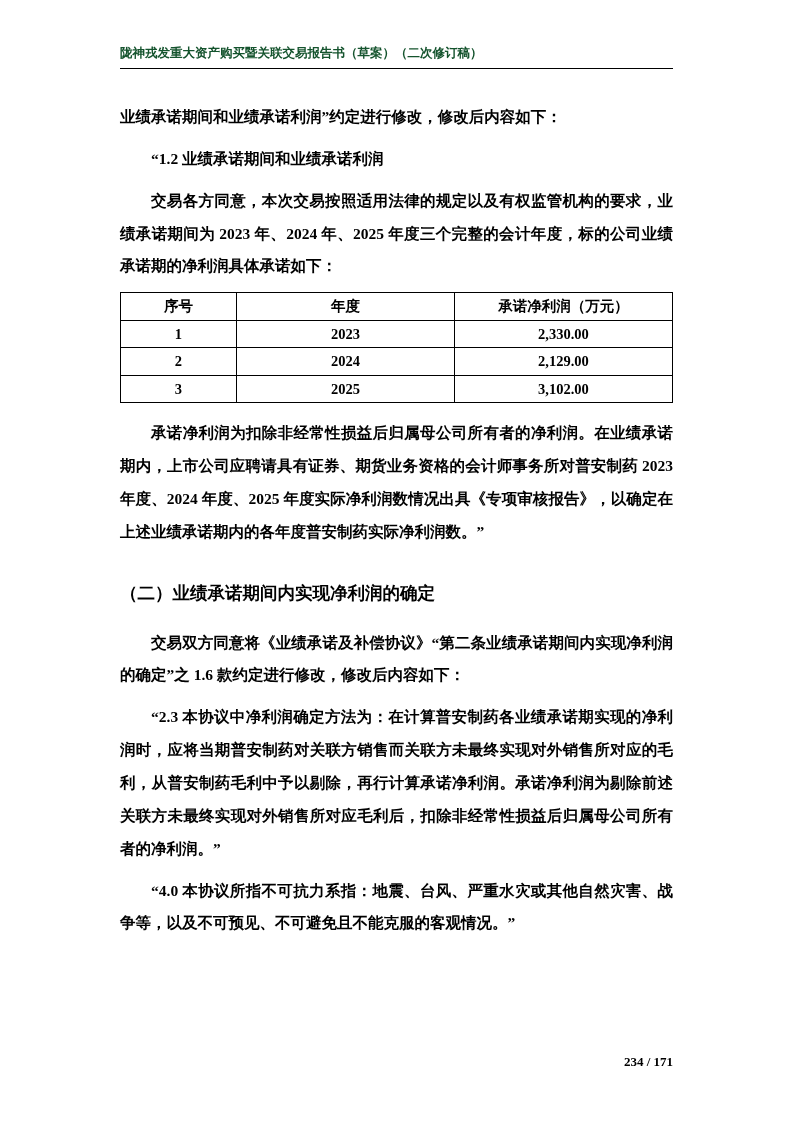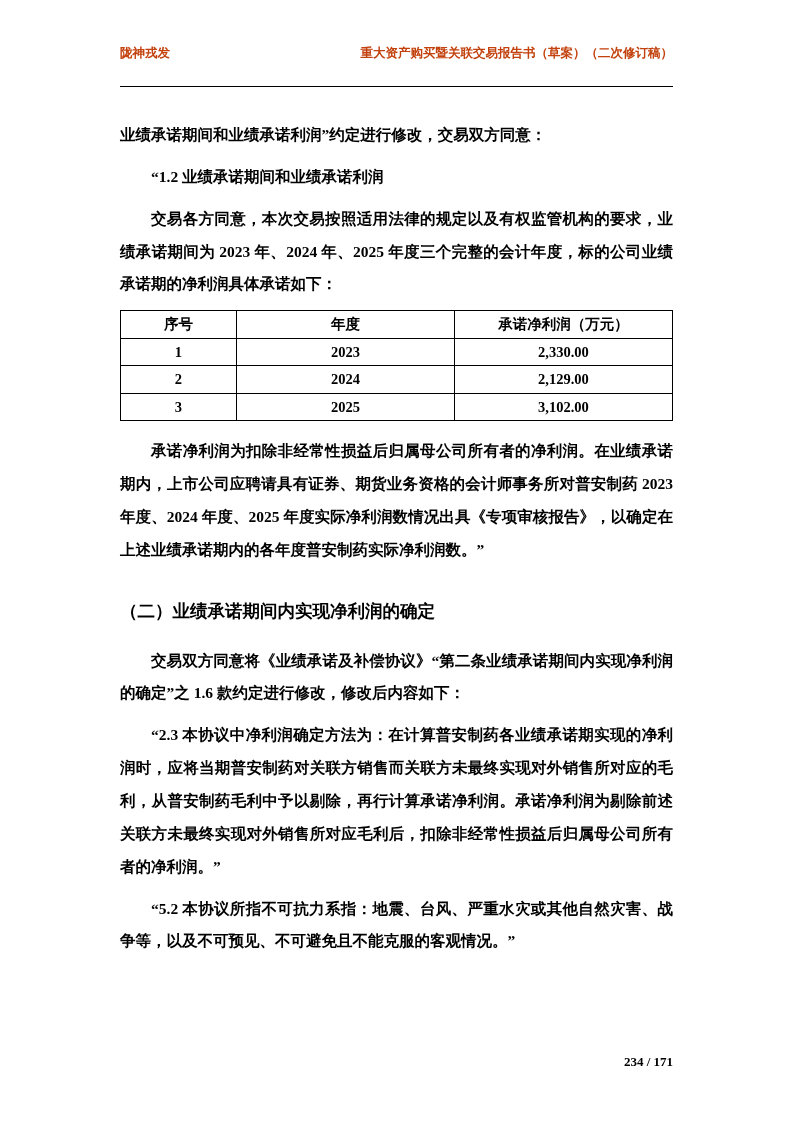--- a/index.html
+++ b/index.html
@@ -17,26 +17,25 @@
 
   .page-inner {
     position: absolute;
     left: 120px;
     right: 120px;
     top: 45px;
   }
 
   .header {
     display: flex;
-    justify-content: space-between;
     align-items: flex-end;
     font-size: 12.5px;
     font-weight: 700;
-    color: #c2410c;
-    padding-bottom: 24px;
+    color: #14532d;
+    padding-bottom: 6px;
     border-bottom: 1.5px solid #000;
   }
 
   .content {
     margin-top: 32px;
     color: #000;
     font-weight: 700;
     font-size: 15.5px;
     line-height: 2.12;
     text-align: justify;
@@ -90,21 +89,21 @@
 <div class="page">
   <div class="page-inner">
 
     <div class="header">
       <span>陇神戎发</span>
       <span>重大资产购买暨关联交易报告书（草案）（二次修订稿）</span>
     </div>
 
     <div class="content">
 
-      <p class="para noindent">业绩承诺期间和业绩承诺利润”约定进行修改，交易双方同意：</p>
+      <p class="para noindent">业绩承诺期间和业绩承诺利润”约定进行修改，修改后内容如下：</p>
 
       <p class="para">“1.2 业绩承诺期间和业绩承诺利润</p>
 
       <p class="para">交易各方同意，本次交易按照适用法律的规定以及有权监管机构的要求，业绩承诺期间为 2023 年、2024 年、2025 年度三个完整的会计年度，标的公司业绩承诺期的净利润具体承诺如下：</p>
 
       <table class="commit-table">
         <colgroup>
           <col class="c1">
             <col class="c2">
             <col class="c3">
@@ -138,21 +137,21 @@
       <p class="para">承诺净利润为扣除非经常性损益后归属母公司所有者的净利润。在业绩承诺期内，上市公司应聘请具有证券、期货业务资格的会计师事务所对普安制药 2023 年度、2024 年度、2025 年度实际净利润数情况出具《专项审核报告》，以确定在上述业绩承诺期内的各年度普安制药实际净利润数。”</p>
 
       <h2 class="section-heading">（二）业绩承诺期间内实现净利润的确定</h2>
 
       <p class="para">交易双方同意将《业绩承诺及补偿协议》“第二条业绩承诺期间内实现净利润的确定”之 1.6 款约定进行修改，修改后内容如下：</p>
 
       <p class="para">“2.3 本协议中净利润确定方法为：在计算普安制药各业绩承诺期实现的净利润时，应将当期普安制药对关联方销售而关联方未最终实现对外销售所对应的毛利，从普安制药毛利中予以剔除，再行计算承诺净利润。承诺净利润为剔除前述关联方未最终实现对外销售所对应毛利后，扣除非经常性损益后归属母公司所有者的净利润。”</p>
 
 
 
-      <p class="para">“5.2 本协议所指不可抗力系指：地震、台风、严重水灾或其他自然灾害、战争等，以及不可预见、不可避免且不能克服的客观情况。”</p>
+      <p class="para">“4.0 本协议所指不可抗力系指：地震、台风、严重水灾或其他自然灾害、战争等，以及不可预见、不可避免且不能克服的客观情况。”</p>
 
     </div>
   </div>
 
   <div class="footer">
     <span>234 / 171</span>
   </div>
 </div>
 
 </body></html>

